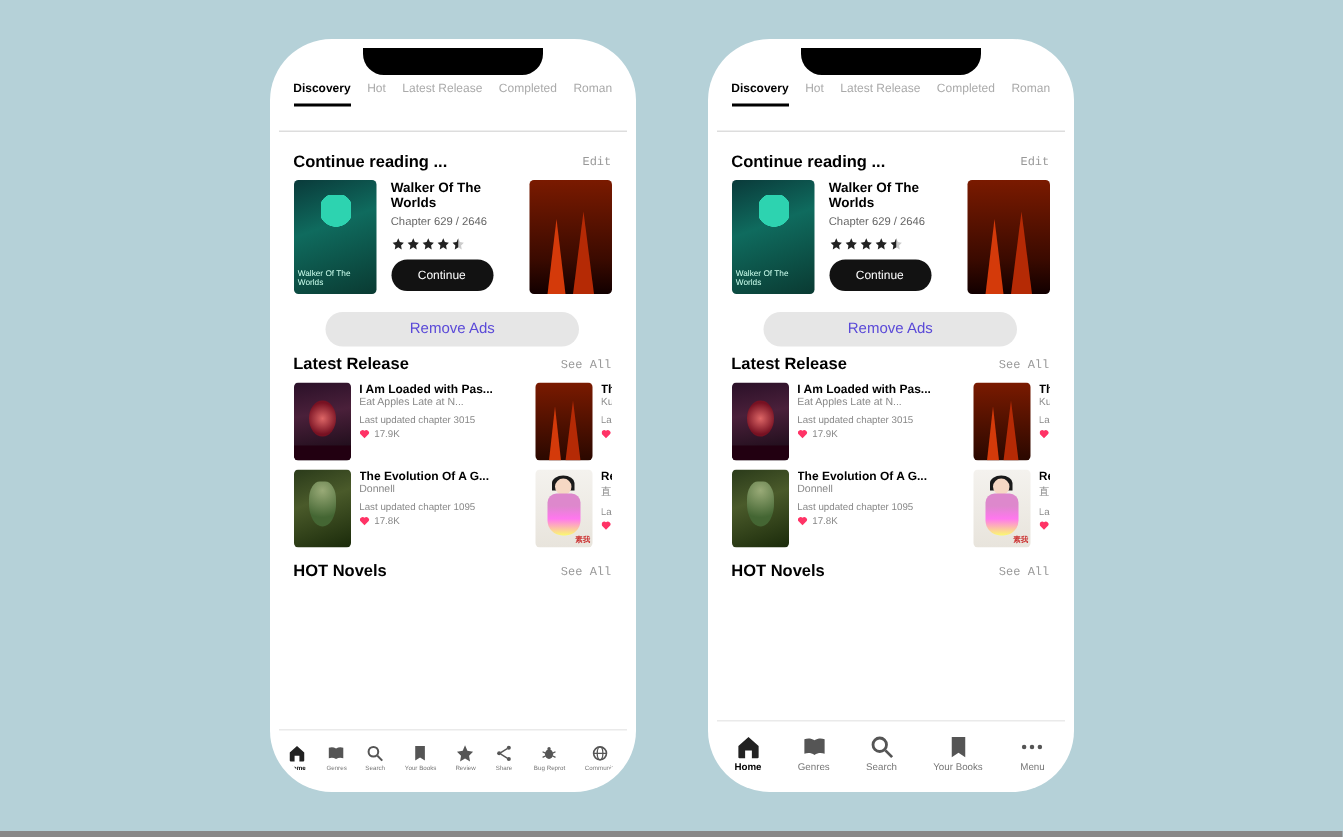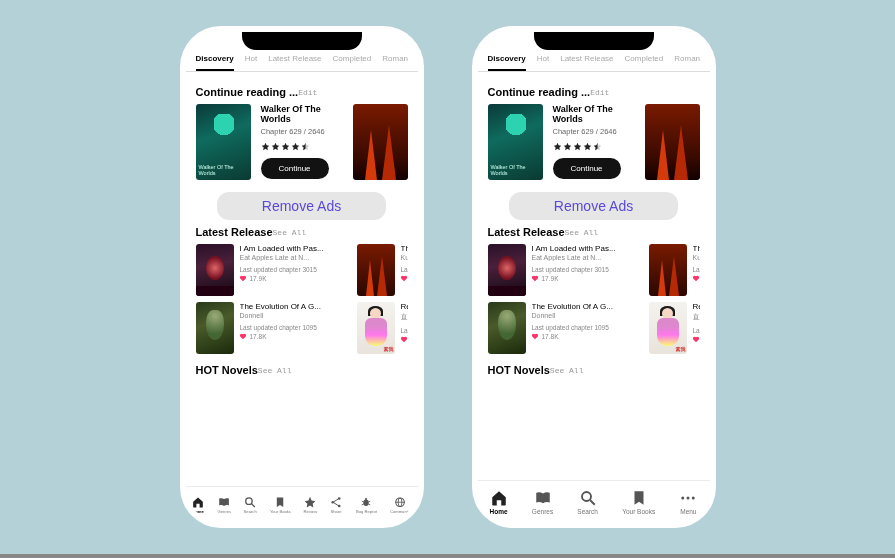--- a/index.html
+++ b/index.html
@@ -36,34 +36,35 @@
     top: 0;
     left: 50%;
     transform: translateX(-50%);
     z-index: 5;
   }
   .tabs {
     display: flex;
     gap: 11px;
     font-size: 8px;
     color: #aaa;
-    padding: 22px 10px 0 10px;
+    padding: 22px 10px 16px 10px;
     border-bottom: 1px solid #ddd;
     overflow: hidden;
     white-space: nowrap;
   }
   .tab { padding-bottom: 6px; cursor: pointer; }
   .tab.active { color: #000; font-weight: 700; border-bottom: 2px solid #000; }
   .content {
     flex: 1;
     overflow: hidden;
     padding: 8px 10px 0 10px;
   }
   .section-head {
     display: flex;
+    justify-content: space-between;
     align-items: center;
     margin: 6px 0 6px 0;
   }
   .section-title { font-size: 11px; font-weight: 700; }
   .section-link { font-size: 8px; color: #999; font-family: Liberation Mono, monospace; }
   .continue-row {
     display: flex;
     gap: 10px;
     overflow: hidden;
   }
@@ -99,21 +100,21 @@
   .chapter { font-size: 7.5px; color:#666; margin-bottom: 6px; }
   .stars { display:flex; gap:1px; margin-bottom:6px; }
   .star { width:9px; height:9px; }
   .star svg { width:100%; height:100%; display:block; }
   .continue-btn {
     background:#121212; color:#fff; font-size:8px; border:none;
     padding: 6px 18px; border-radius: 14px; cursor:pointer;
   }
   .remove-ads {
     display:block; width: 80%; margin: 12px auto 6px;
-    background:#e6e6e6; color:#5a49d8; font-size:14px; border:none;
+    background:#e6e6e6; color:#5a49d8; font-size:10px; border:none;
     padding:6px 0; border-radius: 12px; text-align:center;
   }
   .release-grid {
     display:flex; flex-direction:column; gap:6px;
   }
   .release-row {
     display:flex; gap:6px; overflow:hidden;
   }
   .release-item {
     display:flex; gap:6px; flex-shrink:0; width: 155px;
@@ -131,21 +132,21 @@
   .cov-b .sp::after{left:55%;border-width:0 5px 40px 5px;border-color:transparent transparent #b52a05 transparent;}
   .cov-c{background:linear-gradient(160deg,#2a3a1a,#4a5a2a 40%,#1a2a0a);}
   .cov-c .fig{position:absolute;top:8px;left:10px;width:18px;height:30px;background:radial-gradient(circle at 50% 20%,#9a7,#463 70%);border-radius:40% 40% 50% 50%;}
   .cov-d{background:linear-gradient(180deg,#f4f2ee,#e8e4dc);}
   .cov-d .char{position:absolute;top:6px;left:8px;width:22px;height:42px;}
   .cov-d .head{position:absolute;top:0;left:5px;width:11px;height:11px;border-radius:50%;background:#f6d8c4;}
   .cov-d .hair{position:absolute;top:-2px;left:3px;width:15px;height:10px;border-radius:50% 50% 0 0;background:#1a1a1a;}
   .cov-d .body{position:absolute;top:10px;left:0;width:22px;height:28px;background:linear-gradient(#d8c 30%,#f7e 60%,#fafa70);border-radius:6px 6px 10px 10px;}
   .cov-d .txt{position:absolute;bottom:2px;right:1px;font-size:5px;color:#c33;font-weight:bold;writing-mode:horizontal-tb;}
   .release-info { flex:1; min-width:0; overflow:hidden; }
-  .r-title { font-size:8px; font-weight:400; white-space:nowrap; overflow:hidden; text-overflow:ellipsis; }
+  .r-title { font-size:8px; font-weight:700; white-space:nowrap; overflow:hidden; text-overflow:ellipsis; }
   .r-sub { font-size:7px; color:#888; white-space:nowrap; overflow:hidden; text-overflow:ellipsis; margin-top:1px;}
   .r-meta { font-size:6.5px; color:#888; margin-top:5px; white-space:nowrap;}
   .r-likes { font-size:6.5px; color:#888; margin-top:2px; display:flex; align-items:center; gap:3px;}
   .heart { width:7px;height:7px;background:#f36;clip-path:path("M3.5 6.2 0.7 3.4A1.8 1.8 0 0 1 3.5 1.2 1.8 1.8 0 0 1 6.3 3.4Z");}
   .bottom-nav {
     height: 36px;
     border-top: 1px solid #eaeaea;
     display:flex;
     justify-content:space-around;
     align-items:center;

